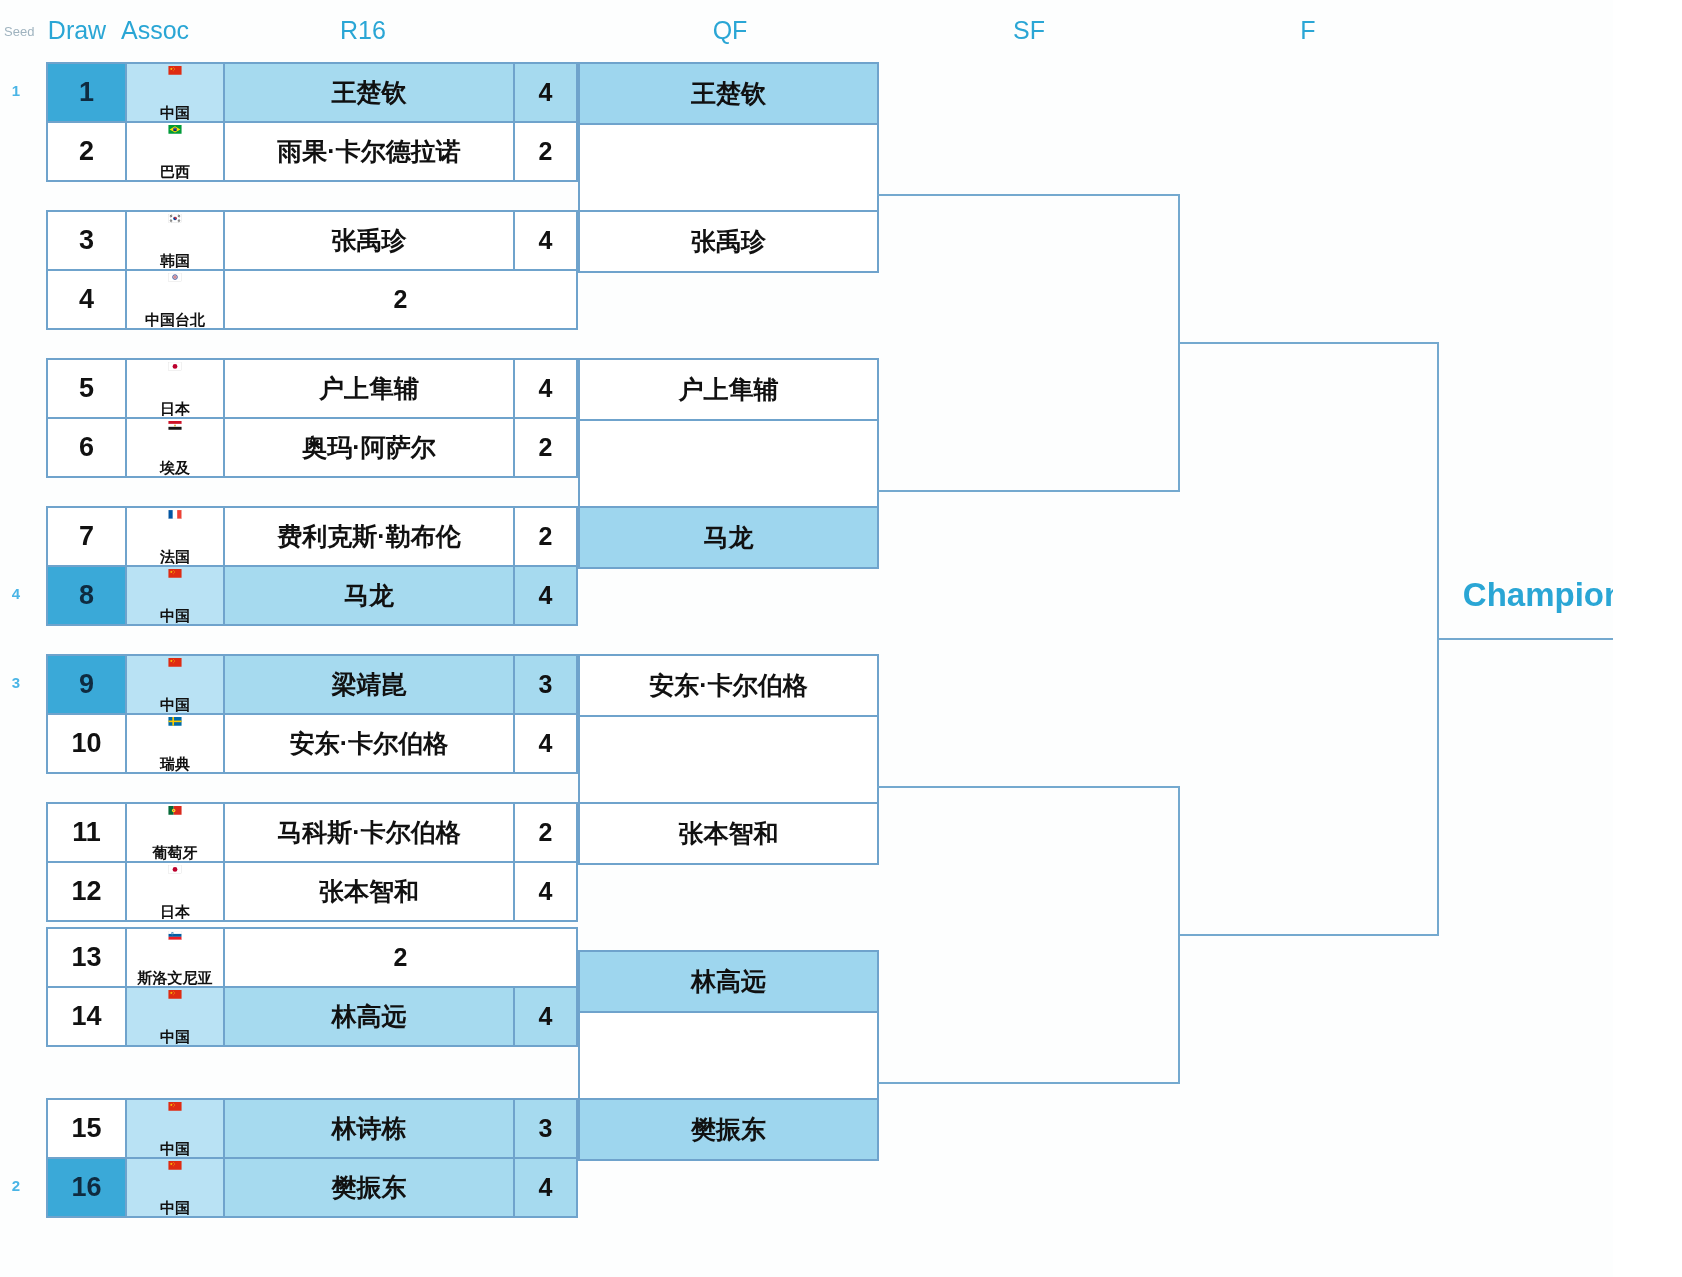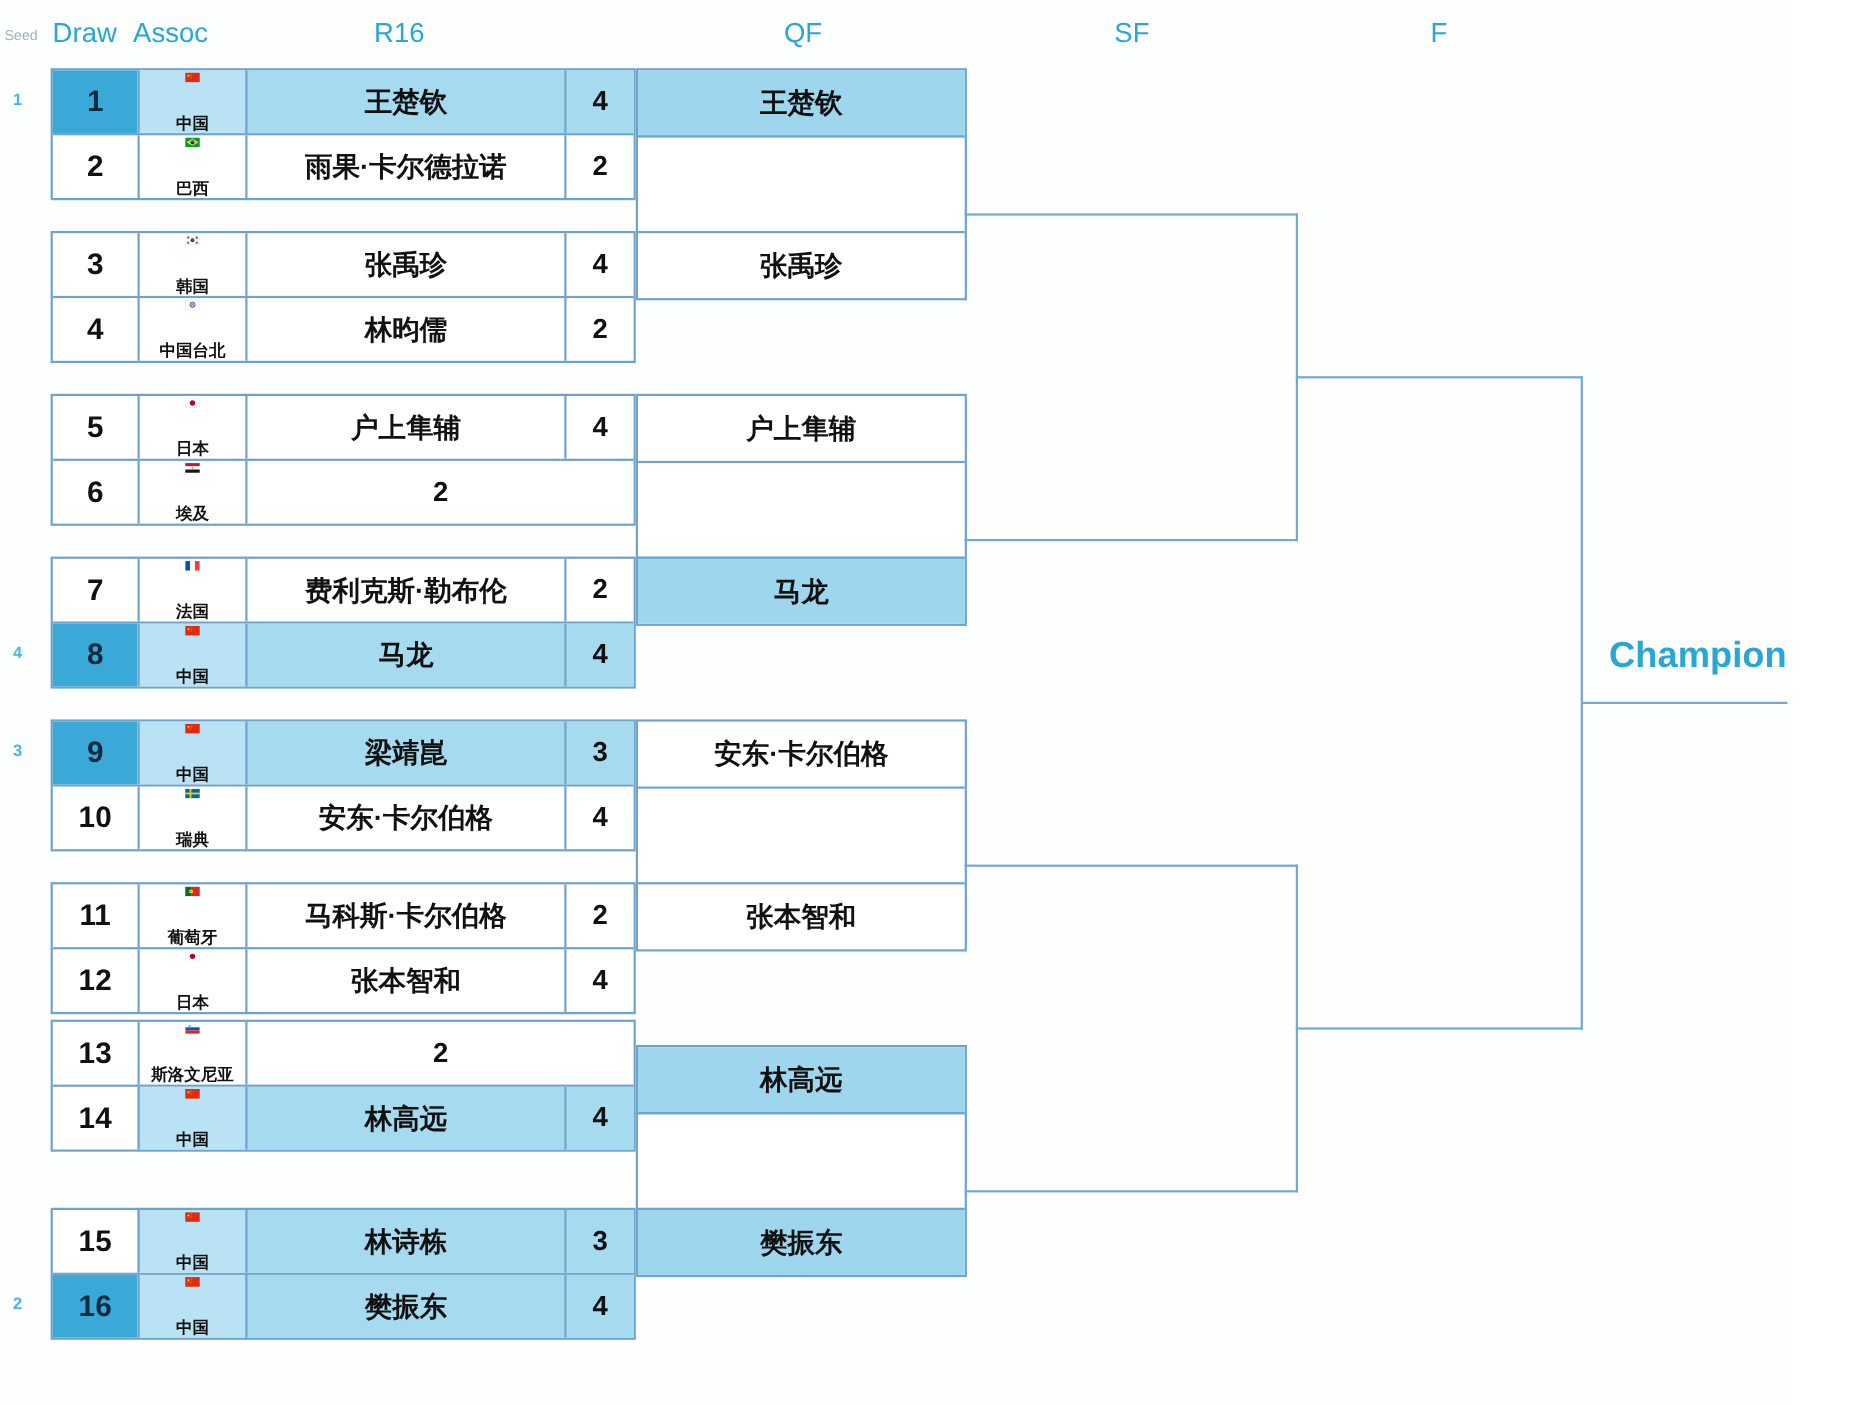--- a/index.html
+++ b/index.html
@@ -1,17 +1,17 @@
 <!DOCTYPE html>
 <html><head>
 <meta charset="utf-8">
 <style>
   html,body{margin:0;padding:0;background:#ffffff;}
   #stage{position:relative;width:1613px;height:1277px;background:#fdfefe;overflow:hidden;
-         font-family:"Liberation Sans","DejaVu Sans",sans-serif;color:#111;padding-left:12px;}
+         font-family:"Liberation Sans","DejaVu Sans",sans-serif;color:#111;}
   .hdr{position:absolute;top:16px;width:90px;text-align:center;font-size:25px;font-weight:normal;color:#2AA6D5;}
   .seed-label{position:absolute;left:4px;top:24px;font-size:13px;color:#9FB3BF;}
   .seed-num{position:absolute;left:4px;width:24px;text-align:center;font-size:15px;font-weight:600;color:#4AB5E6;}
 
   .pair{position:absolute;left:46px;width:532px;border:2px solid #6FA3CC;box-sizing:border-box;background:#fff;}
   .prow{display:flex;height:57px;}
   .prow + .prow{border-top:2px solid #6FA3CC;}
   .cell{box-sizing:border-box;display:flex;align-items:center;justify-content:center;}
   .cell + .cell{border-left:2px solid #6FA3CC;gap:28px;}
   .c-draw{width:77px;font-size:27px;font-weight:bold;}
@@ -119,21 +119,20 @@
       <div class="cell c-draw">4</div>
       <div class="cell c-assoc">
         <svg class="fl" viewBox="0 0 45 30">
             <rect width="45" height="30" fill="#fff" stroke="#cfcfcf" stroke-width="1"></rect>
             <circle cx="22.5" cy="14" r="8" fill="none" stroke="#00247D" stroke-width="2.4"></circle>
             <circle cx="22.5" cy="14" r="4" fill="none" stroke="#CC0000" stroke-width="1.8"></circle>
             <circle cx="22.5" cy="14" r="1.4" fill="#00247D"></circle>
           </svg>
         <span class="country">中国台北</span>
       </div>
-      <div class="cell c-name">林昀儒</div>
       <div class="cell c-score">2</div>
     </div>
   </div>
 
   <div class="pair" style="top:358px">
     <div class="prow">
       <div class="cell c-draw">5</div>
       <div class="cell c-assoc">
         <svg class="fl" viewBox="0 0 45 30">
             <rect width="45" height="30" fill="#fff" stroke="#cfcfcf" stroke-width="1"></rect>
@@ -148,20 +147,21 @@
       <div class="cell c-draw">6</div>
       <div class="cell c-assoc">
         <svg class="fl" viewBox="0 0 45 30">
             <rect width="45" height="10" fill="#CE1126"></rect>
             <rect y="10" width="45" height="10" fill="#fff"></rect>
             <rect y="20" width="45" height="10" fill="#161616"></rect>
             <path d="M22.5,11 l2.8,3.5 -0.9,4.5 h-3.8 l-0.9,-4.5 z" fill="#C9A227"></path>
           </svg>
         <span class="country">埃及</span>
       </div>
+      <div class="cell c-name">奥玛·阿萨尔</div>
       <div class="cell c-score">2</div>
     </div>
   </div>
 
   <div class="pair" style="top:506px">
     <div class="prow">
       <div class="cell c-draw">7</div>
       <div class="cell c-assoc">
         <svg class="fl" viewBox="0 0 45 30">
             <rect width="15" height="30" fill="#0055A4"></rect>

